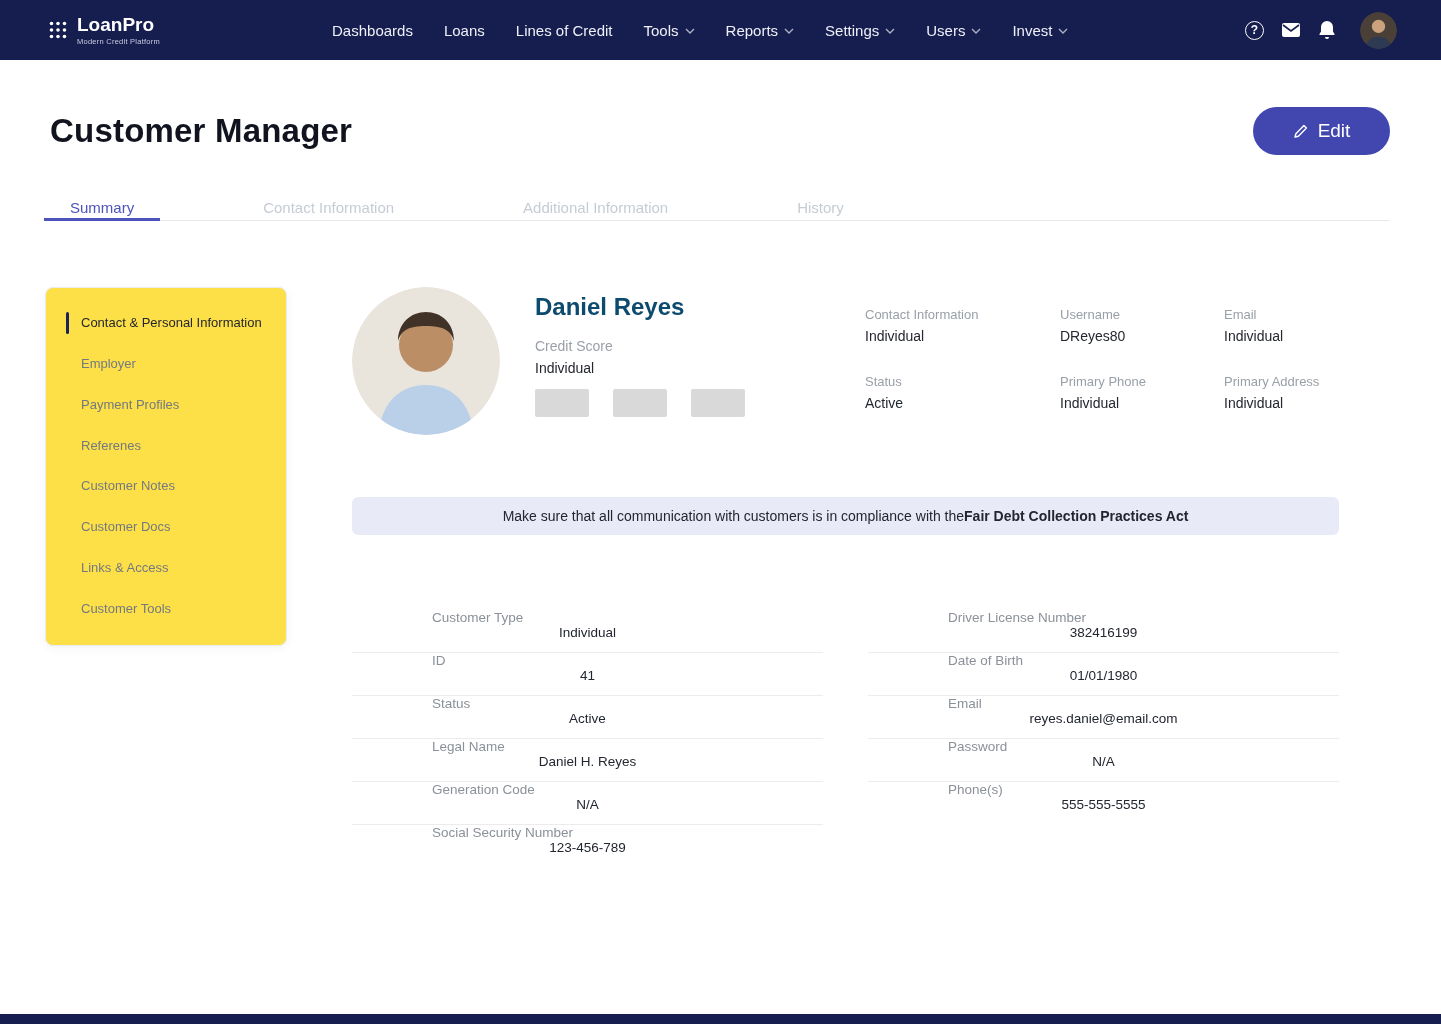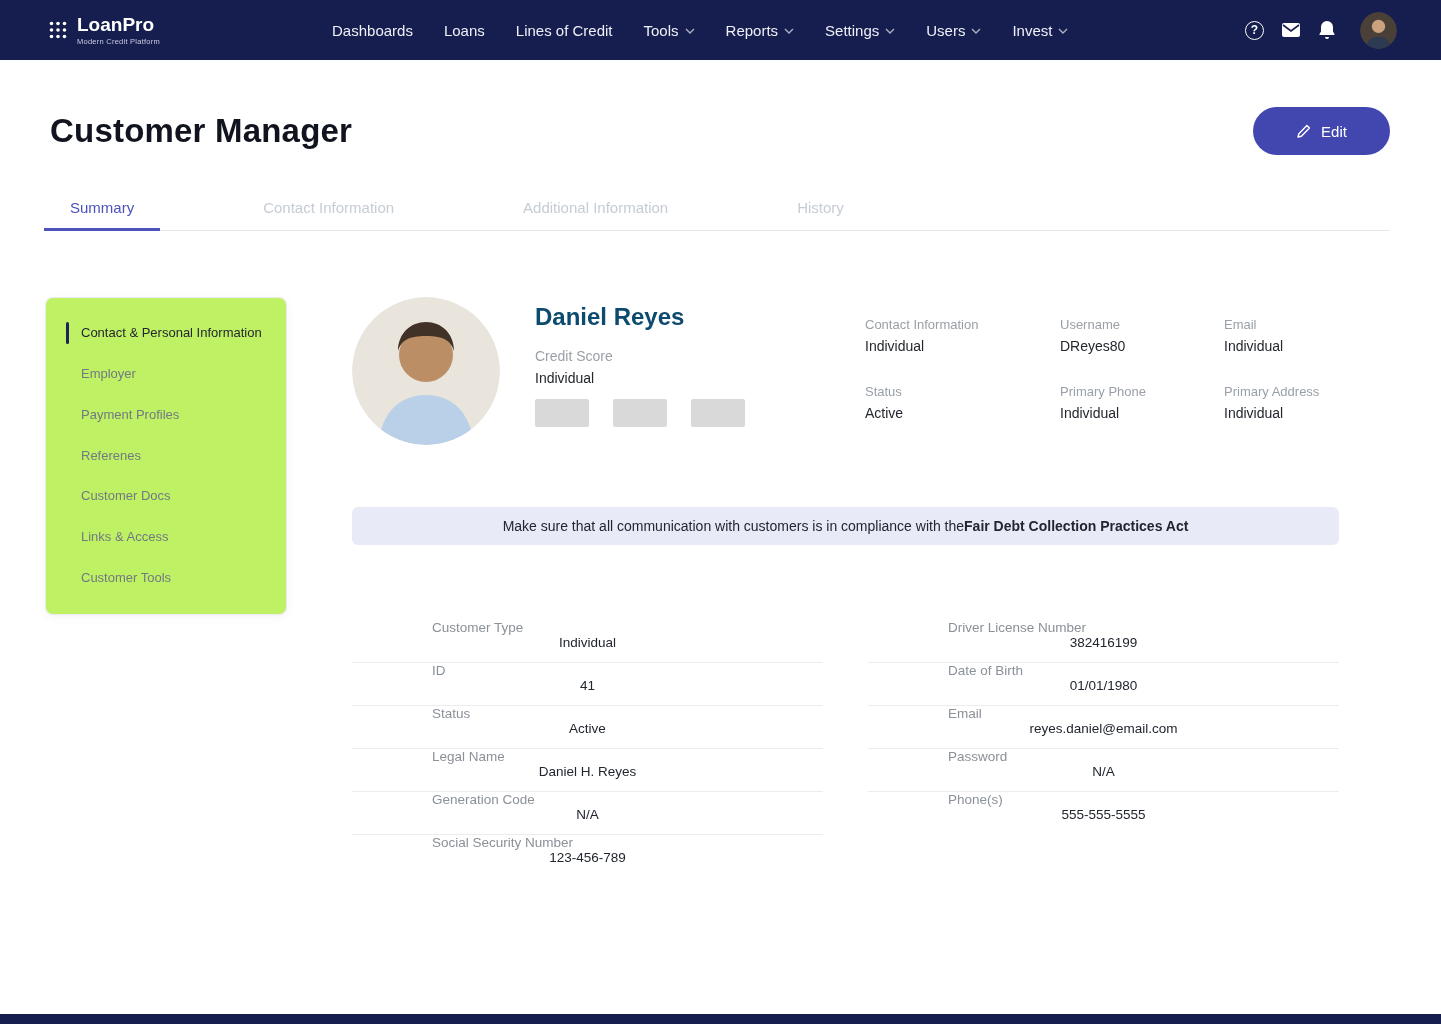--- a/index.html
+++ b/index.html
@@ -38,40 +38,40 @@
   }
   .avatar-sm { width:37px; height:37px; border-radius:50%; overflow:hidden; margin-left:7px; flex:none; }
   .avatar-sm svg { display:block; }
 
   
   .page-head { display:flex; justify-content:space-between; align-items:center; padding:47px 51px 0 50px; }
   .page-title { font-size:33px; font-weight:600; color:#11141f; letter-spacing:.2px; }
   .edit-btn {
     width:137px; height:48px; border-radius:24px;
     background:var(--accent,#4247b0); color:#fff;
-    font-size:15px; font-weight:500; font-family:inherit;
+    font-size:19px; font-weight:500; font-family:inherit;
     display:flex; align-items:center; justify-content:center; gap:9px;
     border:none; cursor:pointer;
   }
 
   
   .tabs { margin:44px 51px 0 44px; border-bottom:1px solid #e8e8ec; display:flex; }
-  .tab { font-size:15px; color:#c6ccd4; padding:0 26px 14px; cursor:pointer; position:relative; white-space:nowrap; }
+  .tab { font-size:15px; color:#c6ccd4; padding:0 26px 4px; cursor:pointer; position:relative; white-space:nowrap; }
   .tab + .tab { margin-left:77px; }
   .tab.active { color:var(--tab-active,#4c53bb); font-weight:500; }
   .tab.active::after {
     content:""; position:absolute; left:0; right:0; bottom:-1px; height:3px;
     background:var(--tab-active,#4c53bb);
   }
 
   
   .content { display:flex; align-items:flex-start; margin:66px 0 0 45px; }
 
   .side-card {
-    width:242px; background:#bef264;
+    width:242px; background:#fde047;
     border:1px solid #ececf0; border-radius:8px;
     box-shadow:0 2px 10px rgba(20,25,60,.05);
     padding:15px 0; flex:none;
   }
   .side-item {
     position:relative; padding:11px 8px 11px 35px;
     font-size:13px; color:#737981; cursor:pointer; white-space:nowrap; line-height:1.45;
   }
   .side-item.active { color:#24272f; font-weight:500; }
   .side-item.active::before {
@@ -231,20 +231,21 @@
   <div class="tab">History</div>
 </div>
 
 <div class="content">
 
   <aside class="side-card">
     <div class="side-item active">Contact &amp; Personal Information</div>
     <div class="side-item">Employer</div>
     <div class="side-item">Payment Profiles</div>
     <div class="side-item">Referenes</div>
+    <div class="side-item">Customer Notes</div>
     <div class="side-item">Customer Docs</div>
     <div class="side-item">Links &amp; Access</div>
     <div class="side-item">Customer Tools</div>
   </aside>
 
   <main class="main">
 
     <div class="profile-row">
       <div class="photo">
         <svg width="148" height="148" viewBox="0 0 148 148">

